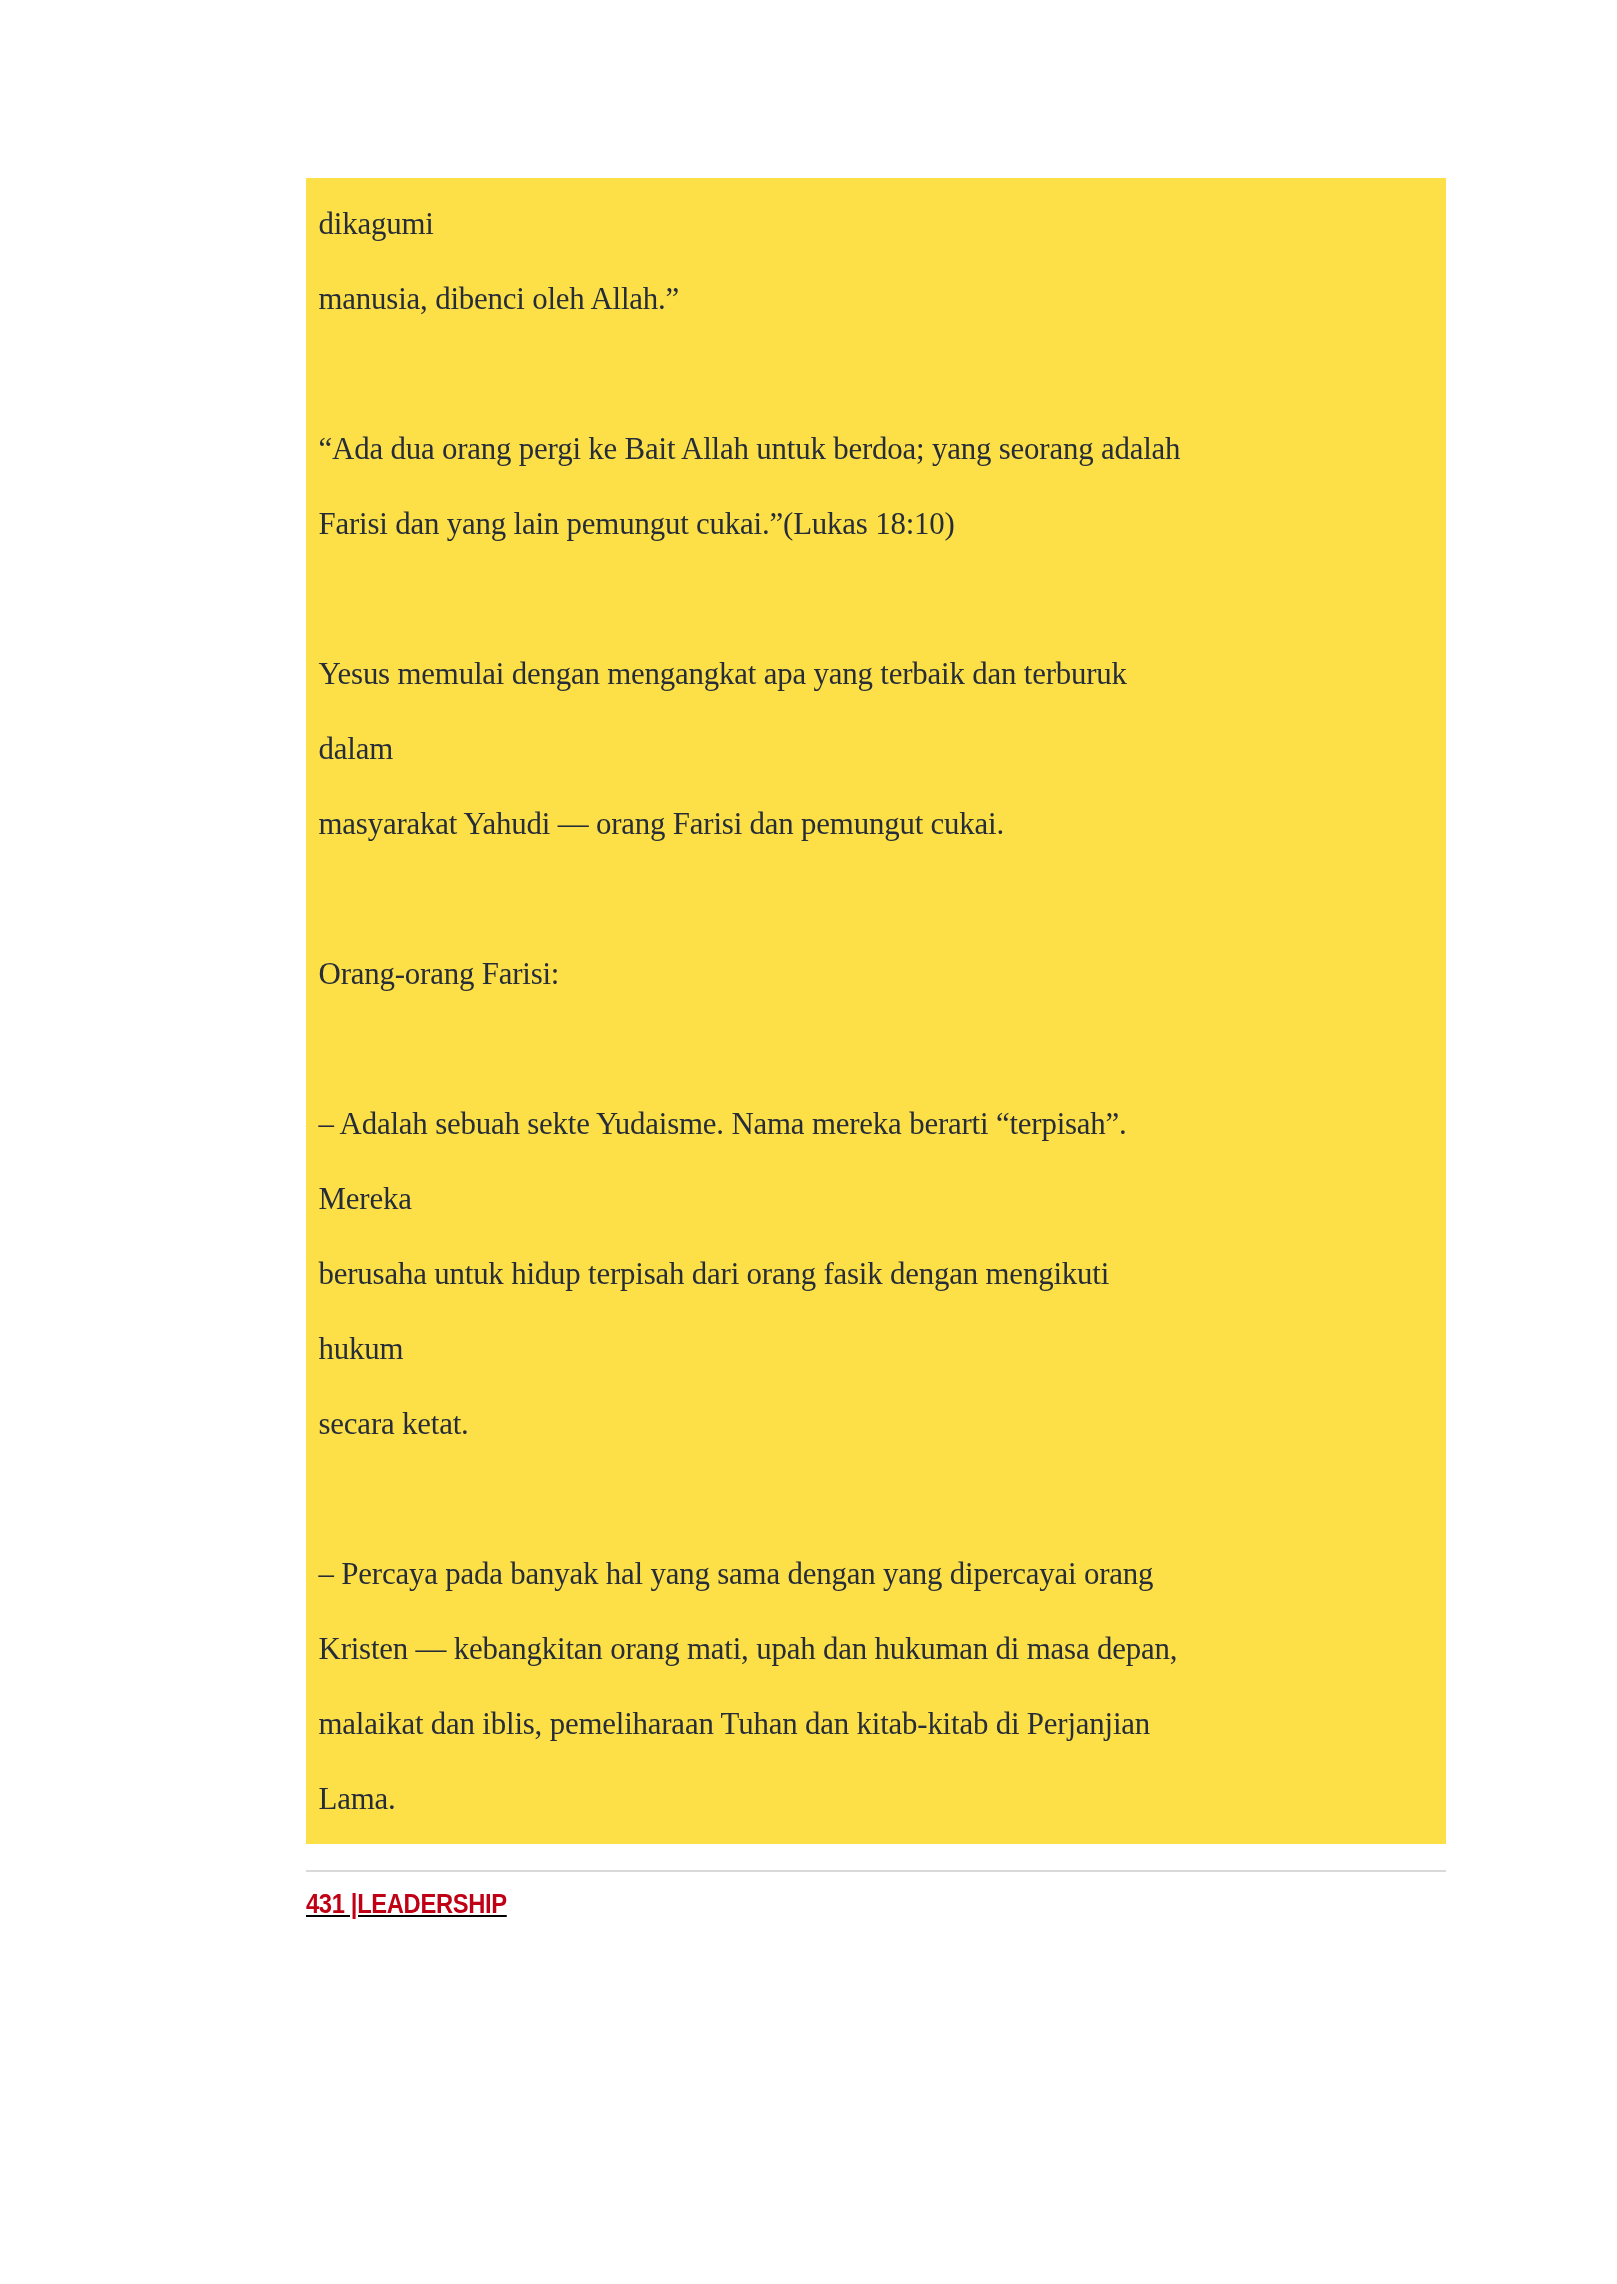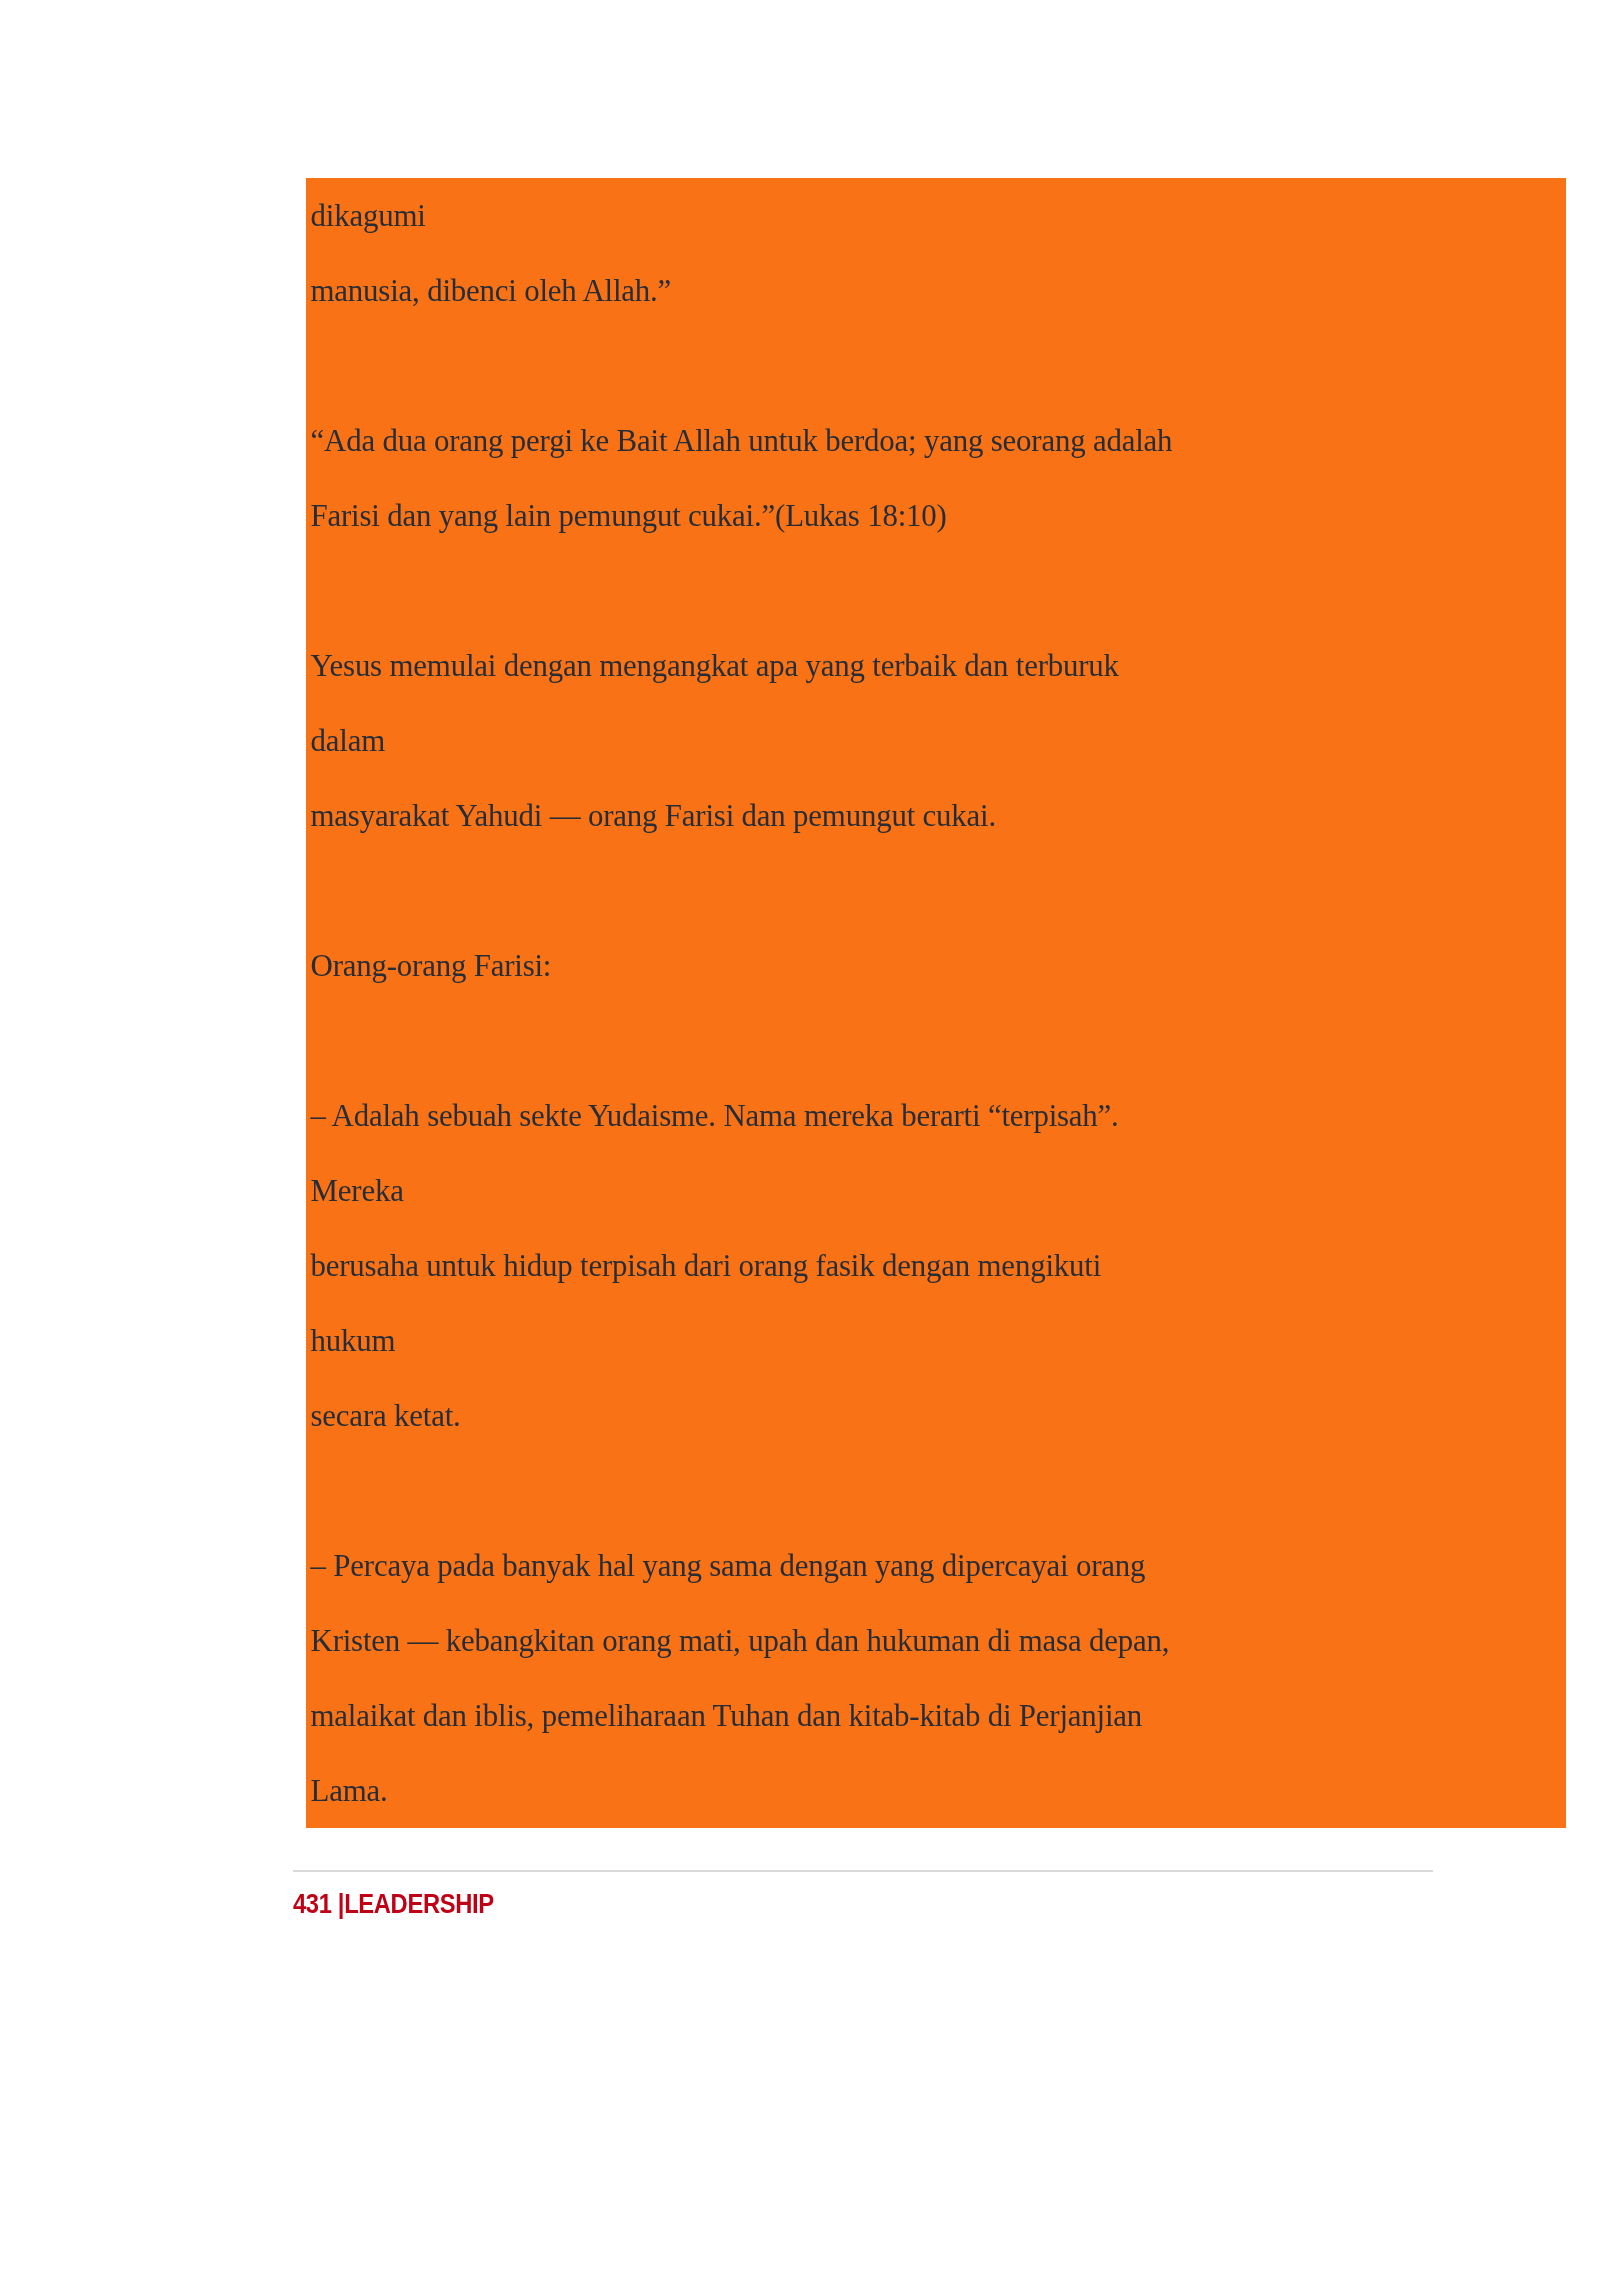--- a/index.html
+++ b/index.html
@@ -22,24 +22,24 @@
     width: 1617px;
     height: 2284px;
     background: #ffffff;
   }
 
   
   .content-panel {
     position: absolute;
     left: 306px;
     top: 178px;
-    width: 1260px;
-    background: #f97316;
+    width: 1140px;
+    background: #fde047;
     box-sizing: border-box;
-    padding: 0;
+    padding: 8px;
   }
 
   .text-line {
     font-family: "Liberation Serif", "DejaVu Serif", serif;
     font-size: 32px;
     line-height: 75px;
     color: #262d38;
     white-space: pre;
     padding-left: 4.7px;
     letter-spacing: -0.2px;
@@ -48,23 +48,24 @@
     transform-origin: left center;
   }
 
   .text-line.blank {
     color: transparent;
   }
 
   
   .footer {
     position: absolute;
-    left: 293px;
+    left: 306px;
     top: 1870px;
     width: 1140px;
+    text-decoration: underline;
   }
   .footer-rule {
     width: 1140px;
     height: 1.6px;
     background: #d9d9d9;
     border: 0;
     margin: 0;
   }
   .footer-label {
     margin-top: 17.4px;

